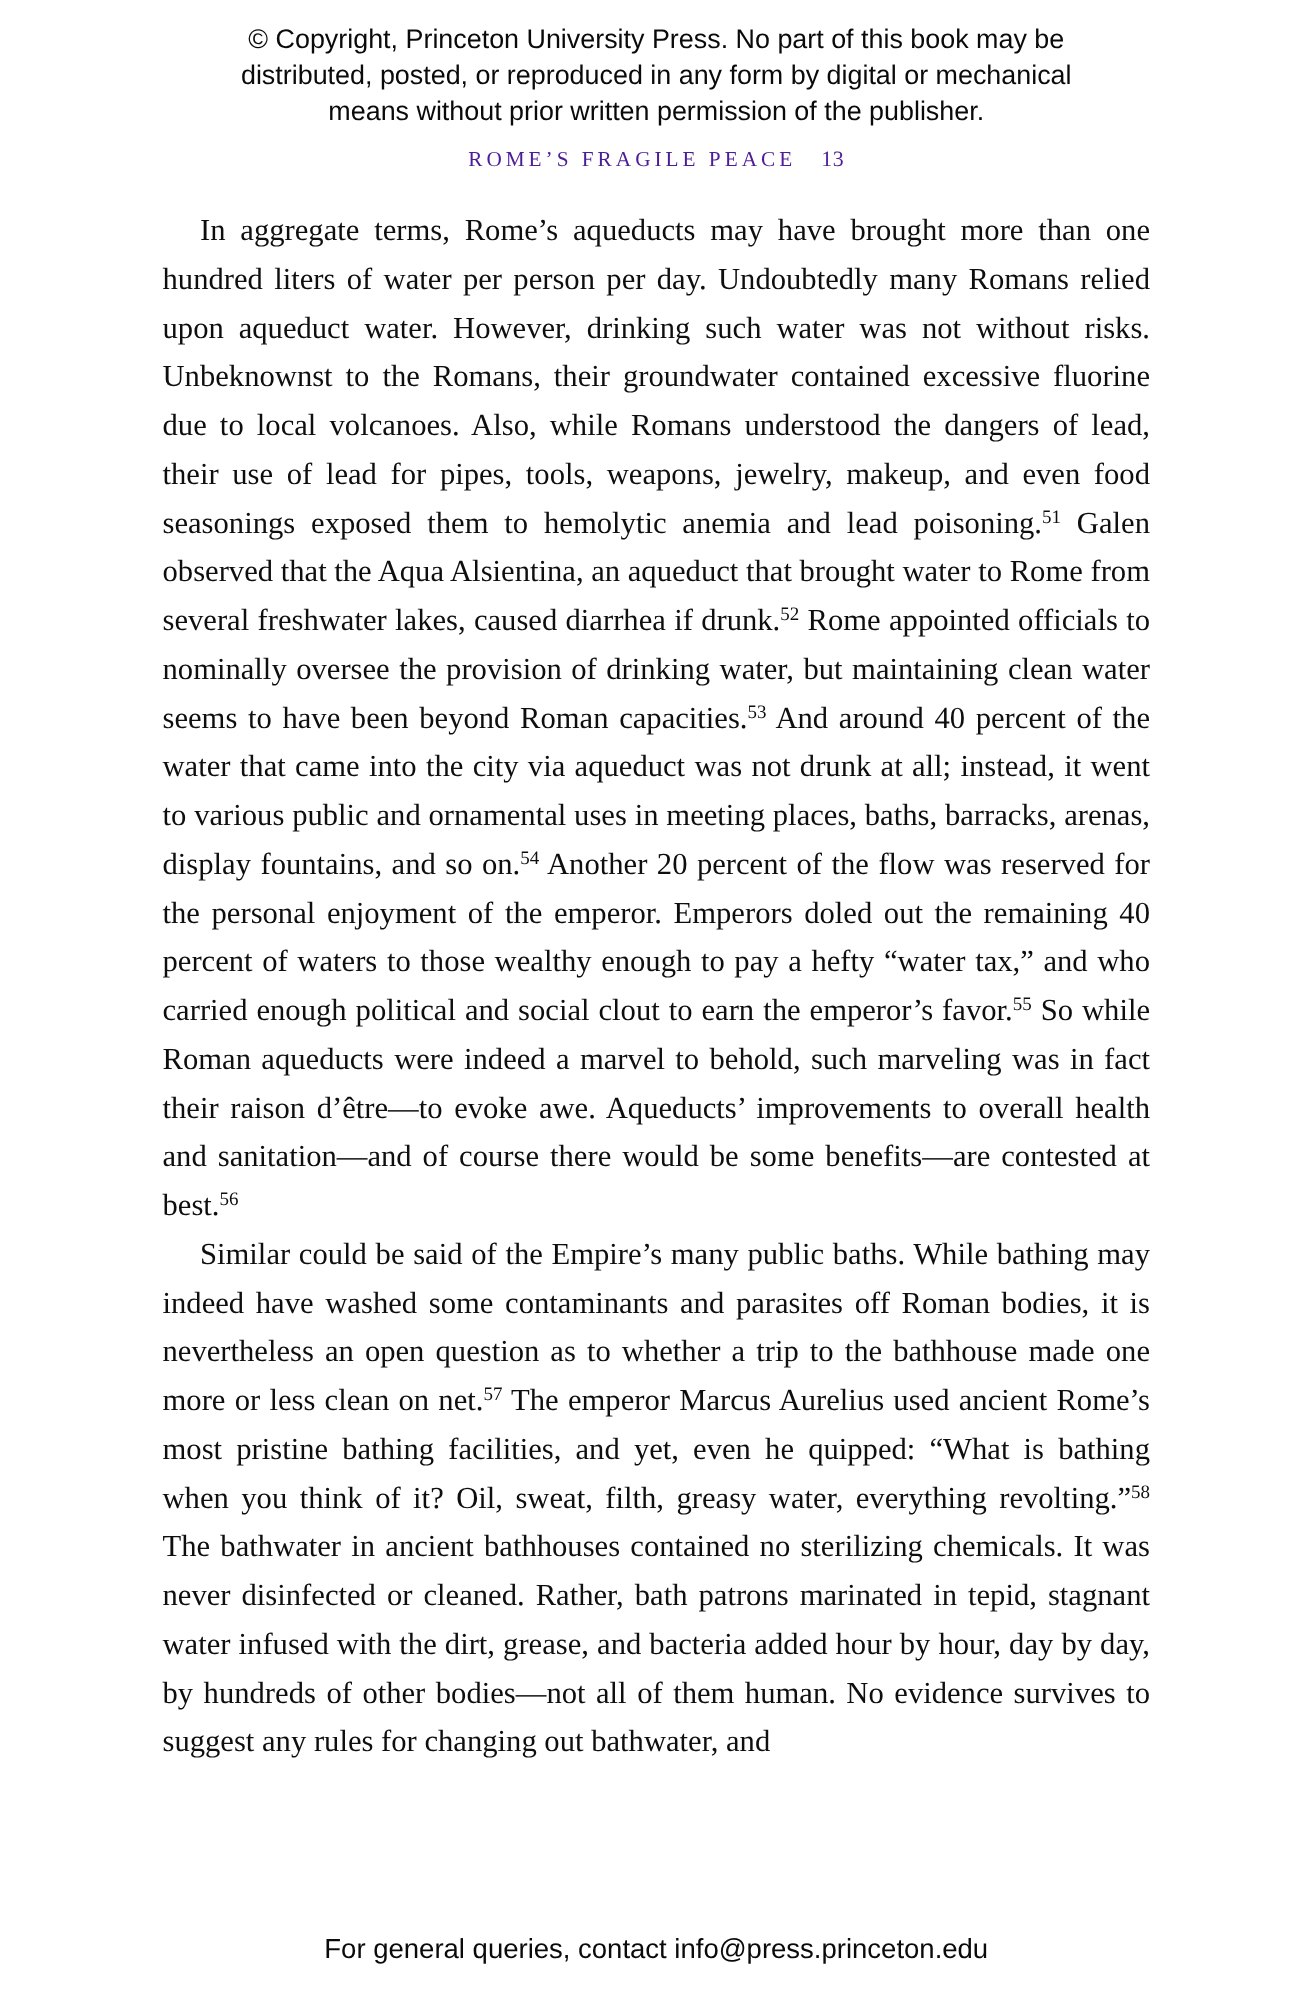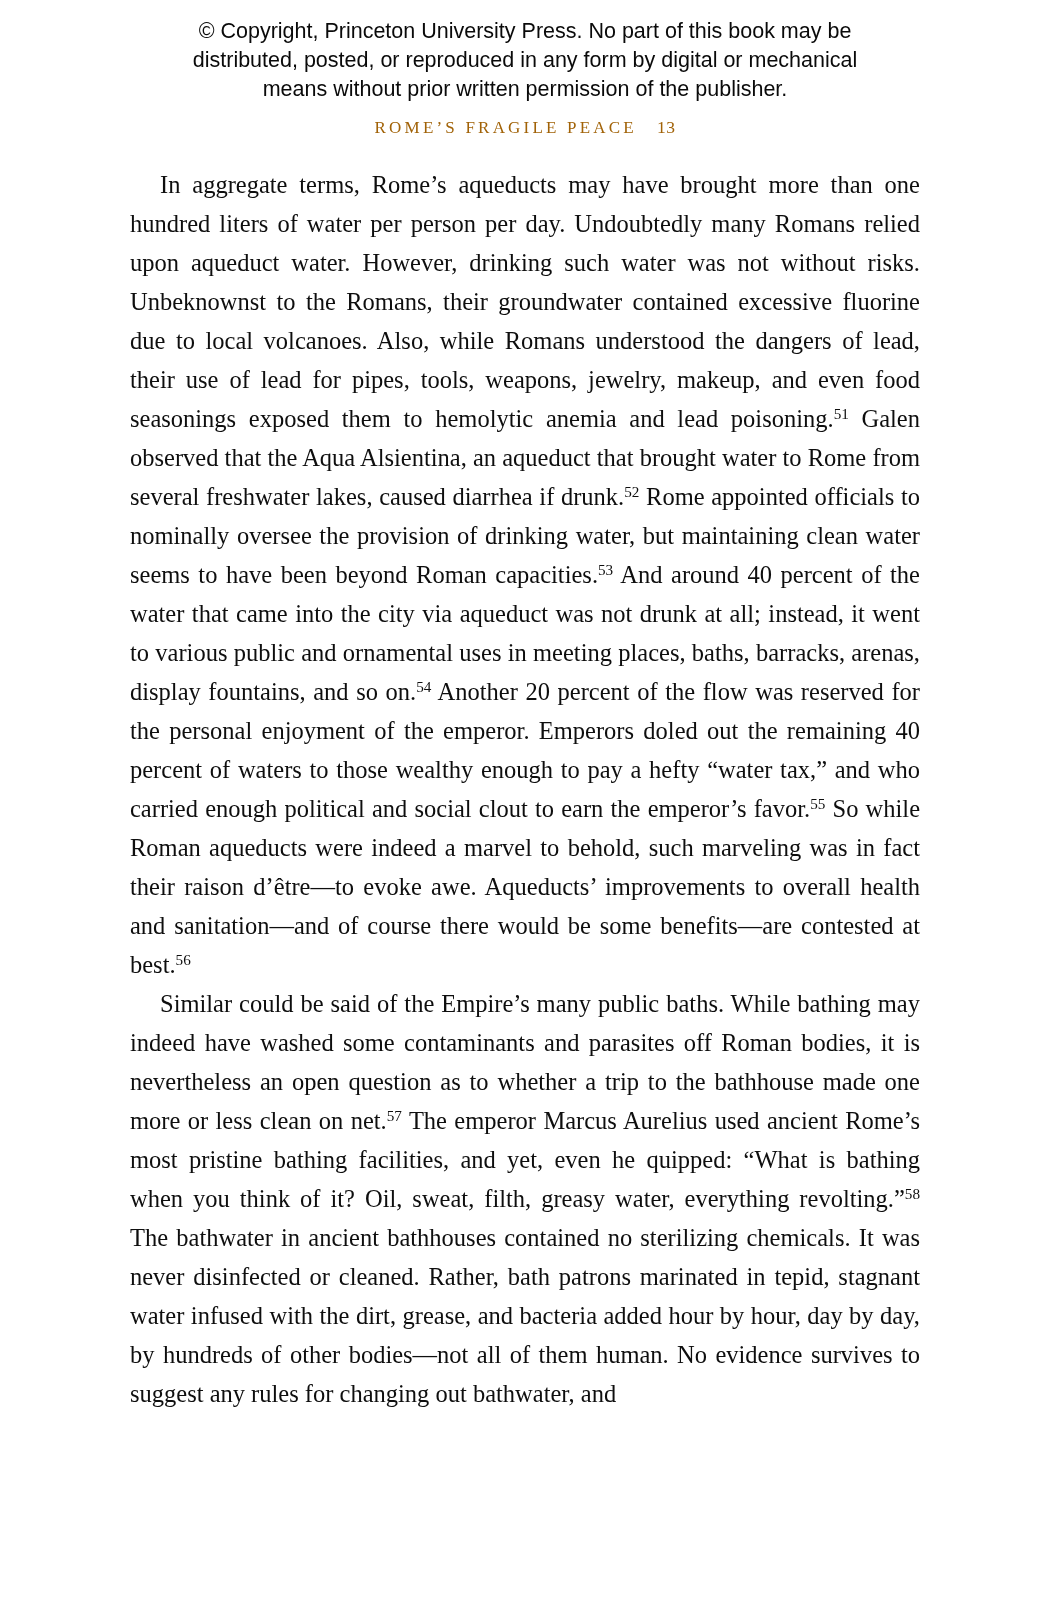--- a/index.html
+++ b/index.html
@@ -21,21 +21,21 @@
     margin: 0 auto;
     padding-top: 17px;
     color: #0a0a0a;
   }
   .running-head {
     font-family: "Liberation Serif", serif;
     font-size: 17px;
     letter-spacing: 3.2px;
     text-align: center;
     margin-top: 13px;
-    color: #a16207;
+    color: #4c1d95;
     white-space: nowrap;
   }
   .running-head .page-num {
     margin-left: 20px;
     letter-spacing: 0.5px;
     font-size: 17.5px;
   }
   .body-text {
     width: 790px;
     margin: 27px auto 0 auto;
@@ -75,14 +75,15 @@
 
   <div class="running-head">
     <span>ROME’S FRAGILE PEACE</span><span class="page-num">13</span>
   </div>
 
   <div class="body-text">
       <p class="body-para">In aggregate terms, Rome’s aqueducts may have brought more than one hundred liters of water per person per day. Undoubtedly many Romans relied upon aqueduct water. However, drinking such water was not without risks. Unbeknownst to the Romans, their groundwater contained excessive fluorine due to local volcanoes. Also, while Romans understood the dangers of lead, their use of lead for pipes, tools, weapons, jewelry, makeup, and even food seasonings exposed them to hemolytic anemia and lead poisoning.<sup class="fn">51</sup> Galen observed that the Aqua Alsientina, an aqueduct that brought water to Rome from several freshwater lakes, caused diarrhea if drunk.<sup class="fn">52</sup> Rome appointed officials to nominally oversee the provision of drinking water, but maintaining clean water seems to have been beyond Roman capacities.<sup class="fn">53</sup> And around 40 percent of the water that came into the city via aqueduct was not drunk at all; instead, it went to various public and ornamental uses in meeting places, baths, barracks, arenas, display fountains, and so on.<sup class="fn">54</sup> Another 20 percent of the flow was reserved for the personal enjoyment of the emperor. Emperors doled out the remaining 40 percent of waters to those wealthy enough to pay a hefty “water tax,” and who carried enough political and social clout to earn the emperor’s favor.<sup class="fn">55</sup> So while Roman aqueducts were indeed a marvel to behold, such marveling was in fact their raison d’être—to evoke awe. Aqueducts’ improvements to overall health and sanitation—and of course there would be some benefits—are contested at best.<sup class="fn">56</sup></p>
       <p class="body-para">Similar could be said of the Empire’s many public baths. While bathing may indeed have washed some contaminants and parasites off Roman bodies, it is nevertheless an open question as to whether a trip to the bathhouse made one more or less clean on net.<sup class="fn">57</sup> The emperor Marcus Aurelius used ancient Rome’s most pristine bathing facilities, and yet, even he quipped: “What is bathing when you think of it? Oil, sweat, filth, greasy water, everything revolting.”<sup class="fn">58</sup> The bathwater in ancient bathhouses contained no sterilizing chemicals. It was never disinfected or cleaned. Rather, bath patrons marinated in tepid, stagnant water infused with the dirt, grease, and bacteria added hour by hour, day by day, by hundreds of other bodies—not all of them human. No evidence survives to suggest any rules for changing out bathwater, and</p>
     </div>
 
+  <div class="footer">For general queries, contact info@press.princeton.edu</div>
 
 </div>
 
 </body></html>

